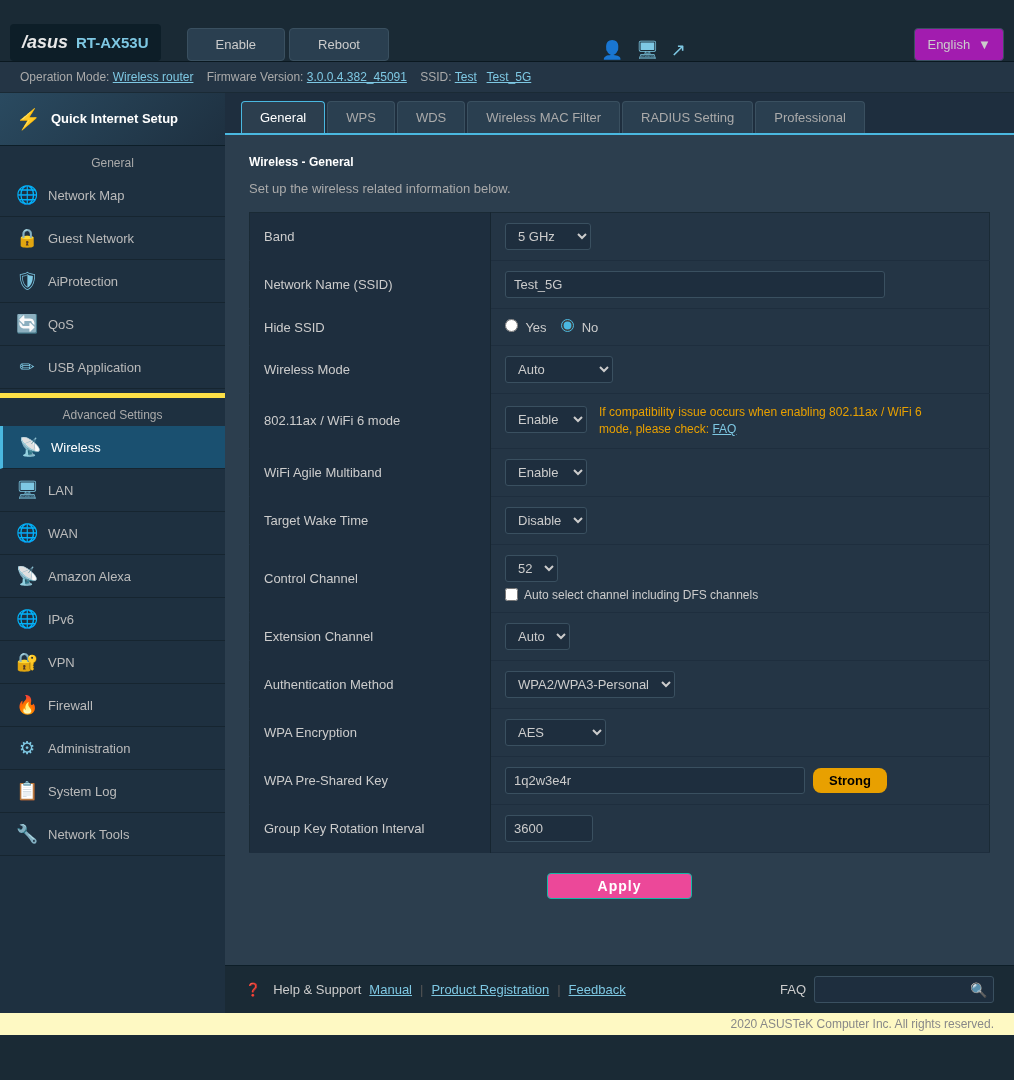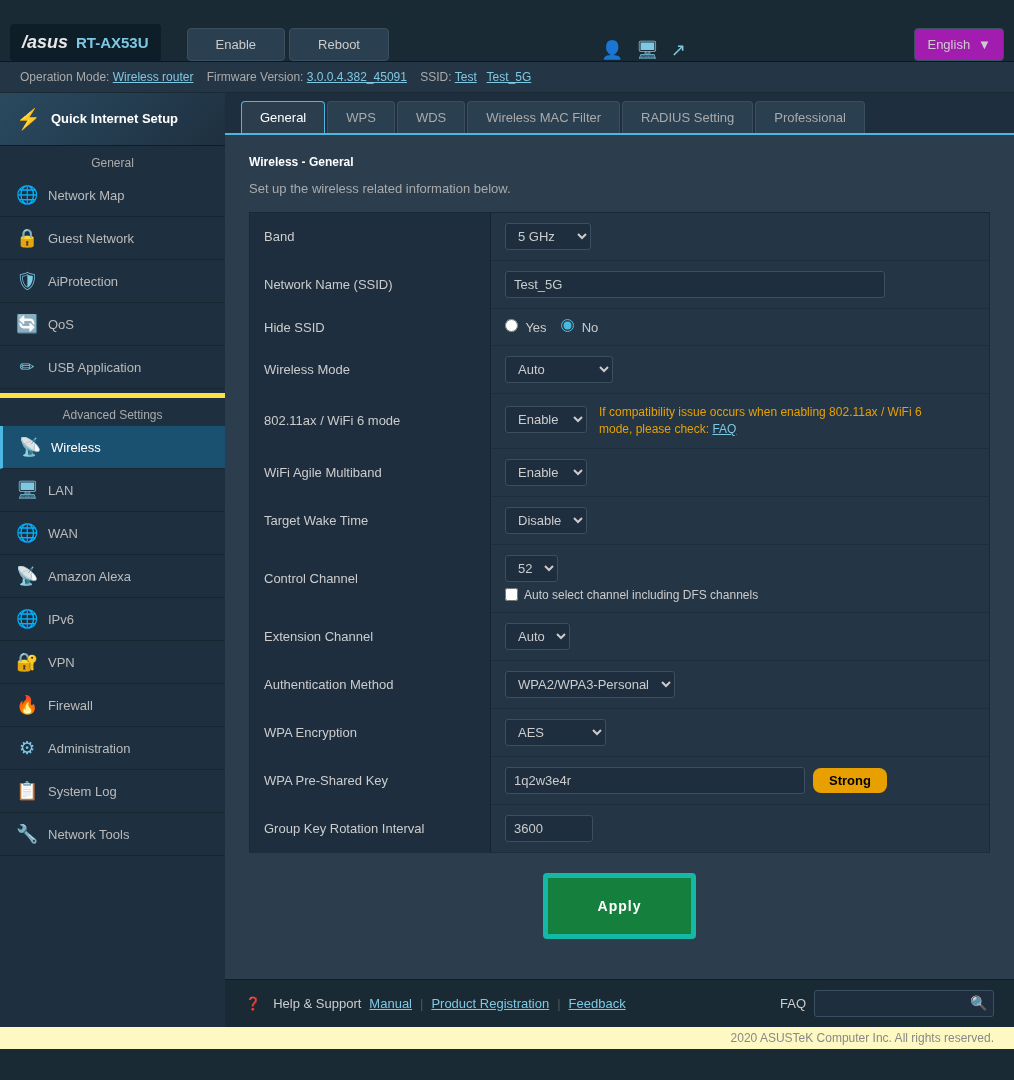--- a/index.html
+++ b/index.html
@@ -273,25 +273,25 @@
       margin-top: 6px;
       font-size: 12px;
       color: #ccc;
     }
 
     .apply-row {
       text-align: center;
       padding: 20px;
     }
     .apply-btn {
-      background: #15803d;
+      background: #ec4899;
       color: #fff;
-      border: 5px solid #14b8a6;
+      border: 1px solid #14b8a6;
       border-radius: 4px;
-      padding: 20px 50px;
+      padding: 4px 50px;
       font-size: 14px;
       font-weight: bold;
       cursor: pointer;
       letter-spacing: 1px;
     }
 
     
     .footer {
       background: #1a2a35;
       padding: 10px 20px;

